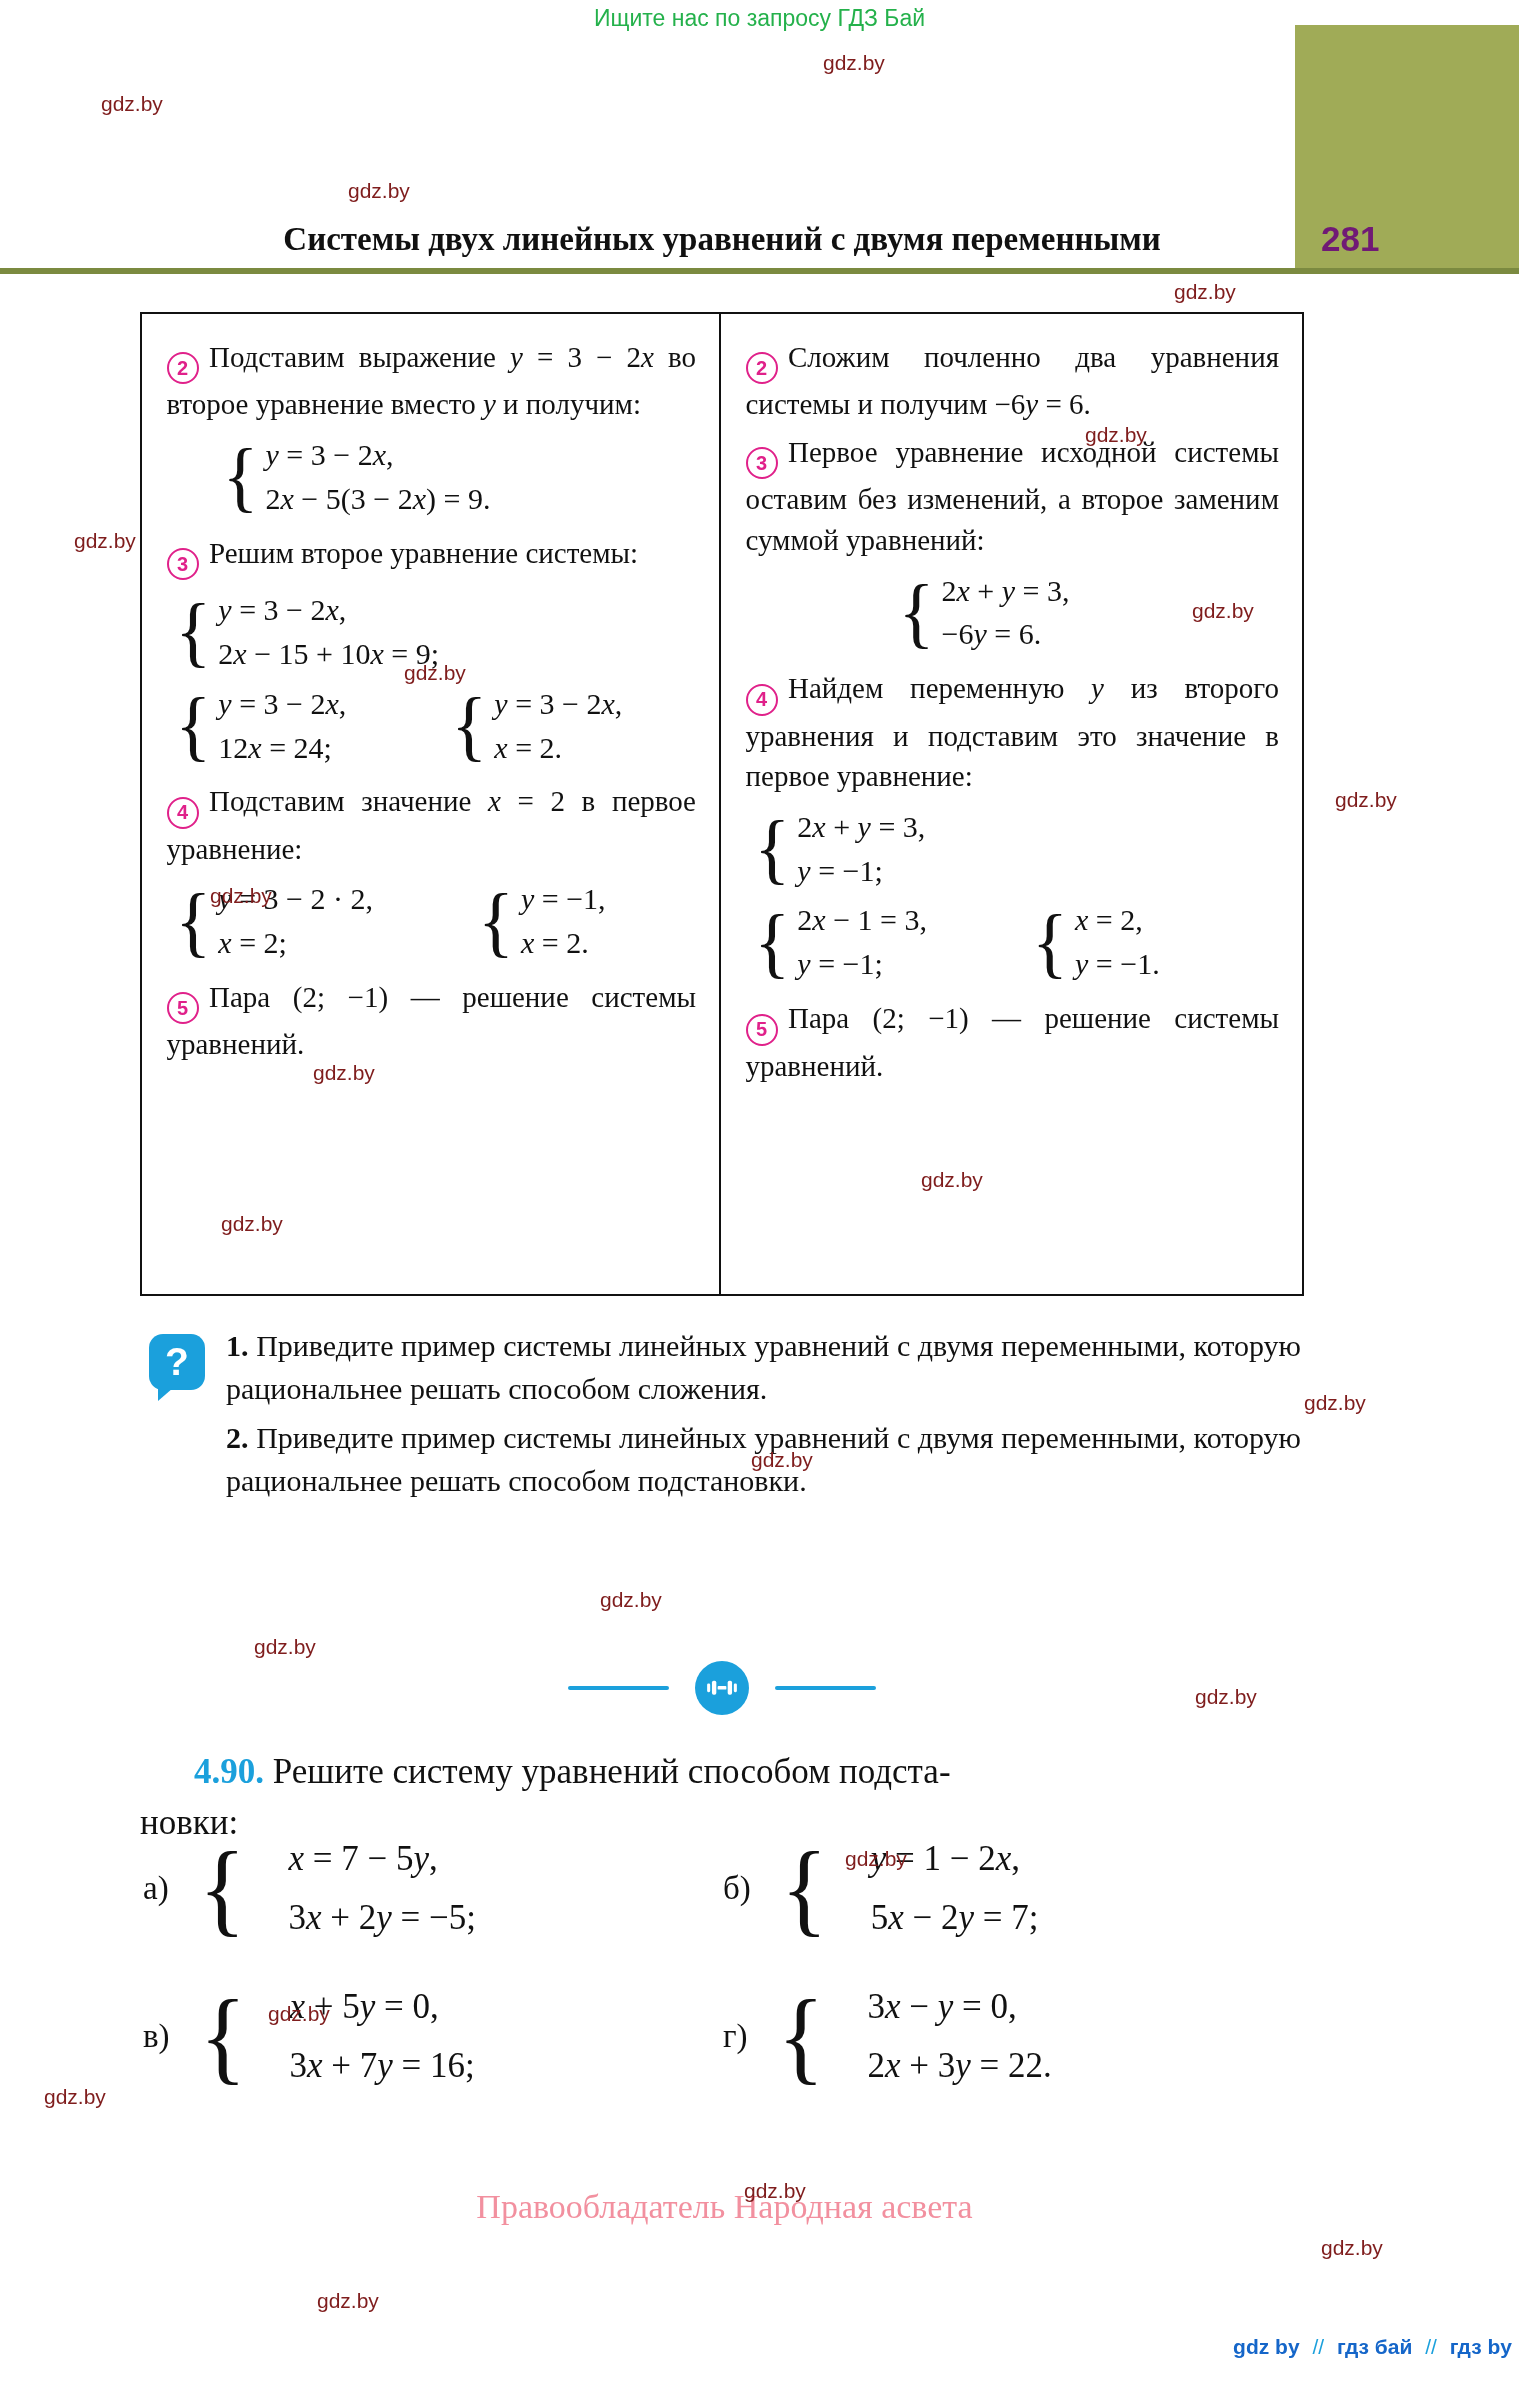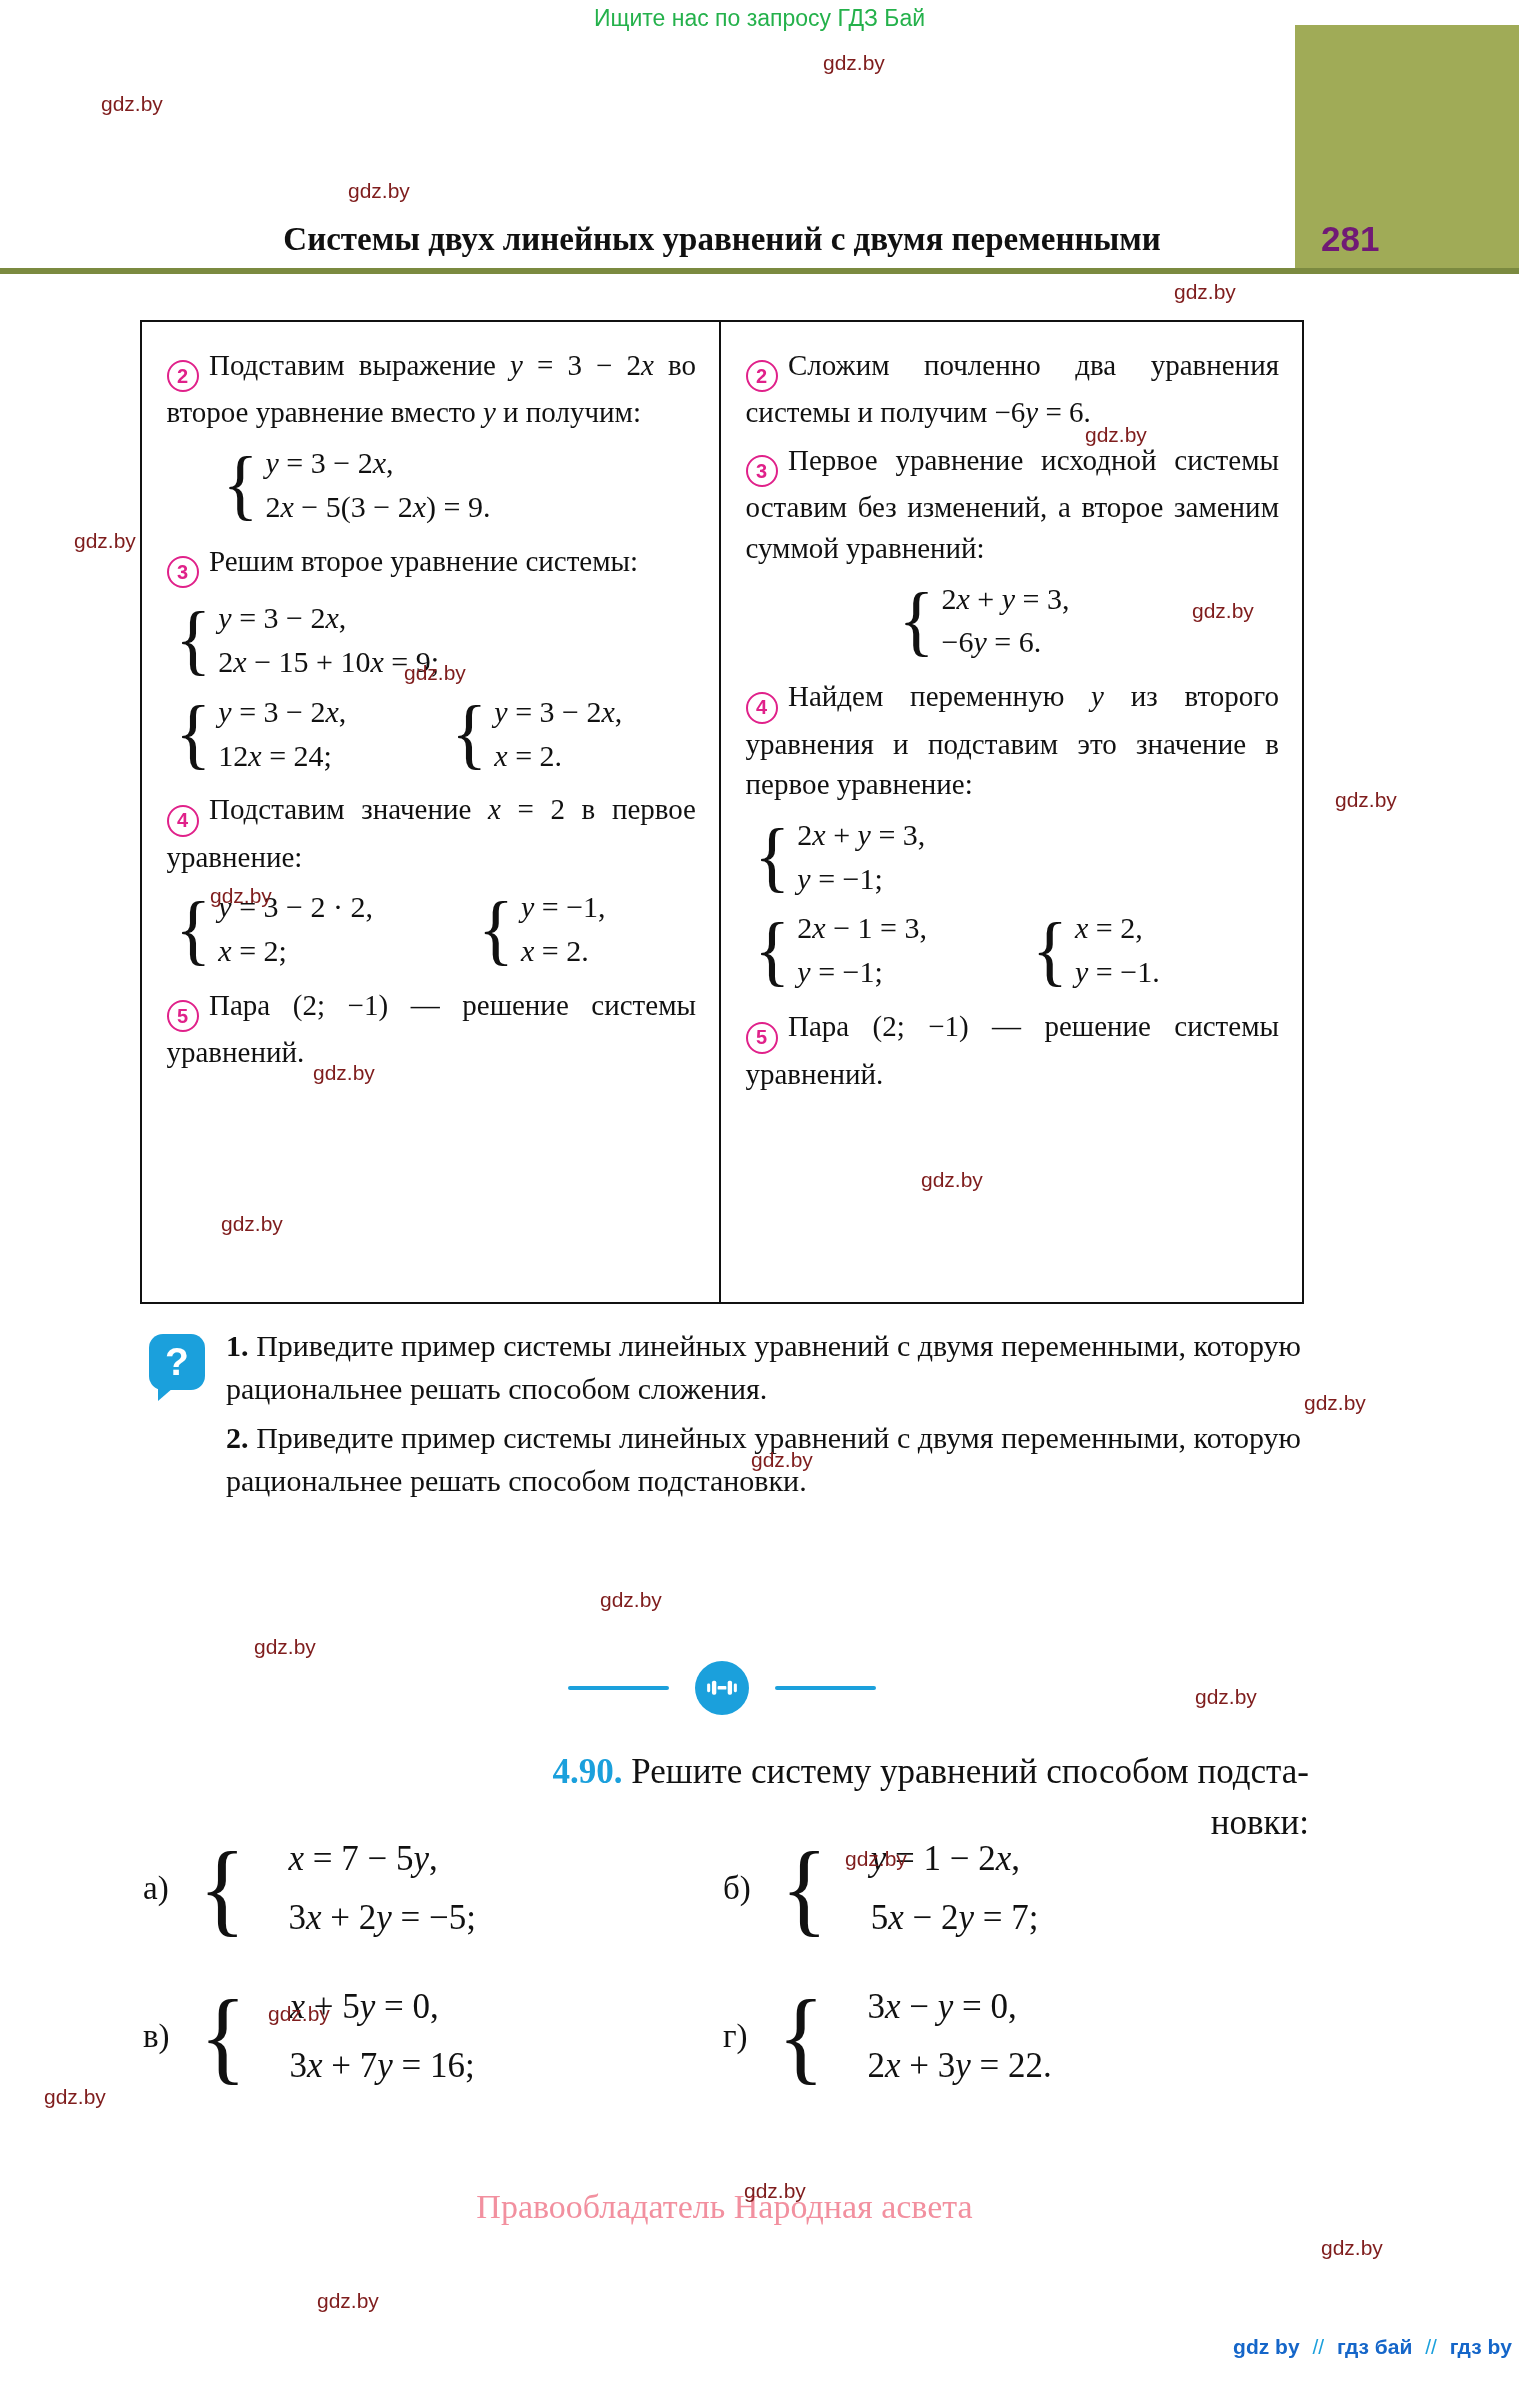--- a/index.html
+++ b/index.html
@@ -18,21 +18,21 @@
   .banner { position:absolute; left:0; top:5.3px; width:100%; text-align:center;
             font:23px "Liberation Sans", sans-serif; color:var(--c-green); }
   .pagenum-box { position:absolute; right:0; top:24.5px; width:224px; height:243px;
                  background:var(--c-olive); display:flex; align-items:flex-end; padding:0 0 8.8px 26px; z-index:2; }
   .pagenum { color:#701a75; font:700 35px "Liberation Sans", sans-serif; }
   .head-rule { position:absolute; left:0; top:268px; width:1519px; height:6.1px; background:var(--c-olive-dark); }
   .page-title { position:absolute; left:140px; top:221px; width:1164px; text-align:center;
                 font-size:33px; font-weight:700; }
 
   
-  .solution-table { position:absolute; left:140px; top:320px; width:1164px; height:984px;
+  .solution-table { position:absolute; left:140px; top:312px; width:1164px; height:984px;
                     border:2.6px solid #111; display:flex; }
   .tcol { padding:23px 23px 15.8px 24.5px; overflow:hidden; }
   .col-left { width:579px; border-right:2.6px solid #111; }
   .col-right { flex:1; }
   .step { font-size:29px; line-height:1.4; text-align:justify; margin:0 0 7px; }
   .stepnum { display:inline-flex; align-items:center; justify-content:center;
              width:32px; height:32px; border:2.6px solid var(--c-magenta); border-radius:50%;
              color:var(--c-magenta); font:700 20px "Liberation Sans", sans-serif;
              margin-right:10.5px; vertical-align:-7.9px; }
   .sysrow { display:flex; align-items:center; gap:105px; margin:14px 0 17.5px 7px; }
@@ -59,21 +59,21 @@
 
   
   .divider { position:absolute; left:140px; top:1661px; width:1164px; display:flex;
              align-items:center; justify-content:center; gap:26px; }
   .div-line { width:101px; height:4.4px; border-radius:2.6px; background:var(--c-blue); }
   .div-circle { width:54px; height:54px; border-radius:50%; background:var(--c-blue);
                 display:flex; align-items:center; justify-content:center; }
 
   
   .exercise-head { position:absolute; left:140px; top:1747px; width:1169px;
-                   font-size:35px; line-height:1.45; margin:0;text-align:right; }
+                   font-size:35px; line-height:1.45; margin:0; }
   .exercise-head .indent { display:inline-block; width:54px; }
   .ex-num { color:var(--c-blue); font-weight:700; }
   .ex-item { position:absolute; display:flex; align-items:center; gap:30px; }
   .ex-label { font-size:33px; }
   .system.big .brace { font-size:98px; margin-right:8.8px; }
   .system.big .math { font-size:35px;margin-left:34px; }
   .system.big .sys-lines { gap:21px; }
 
   
   .copyright { position:absolute; left:140px; top:2188px; width:1169px; text-align:center;

